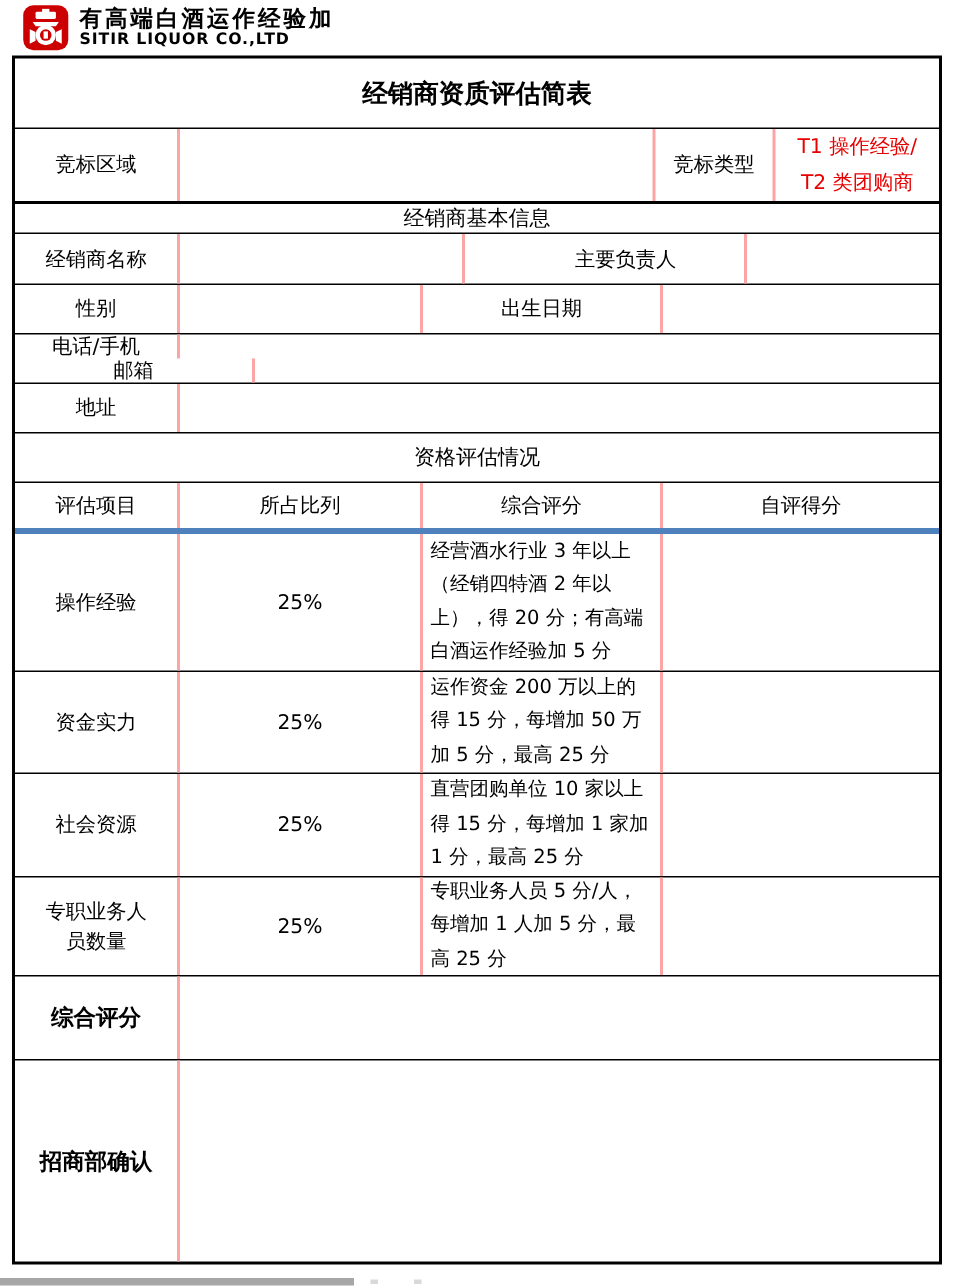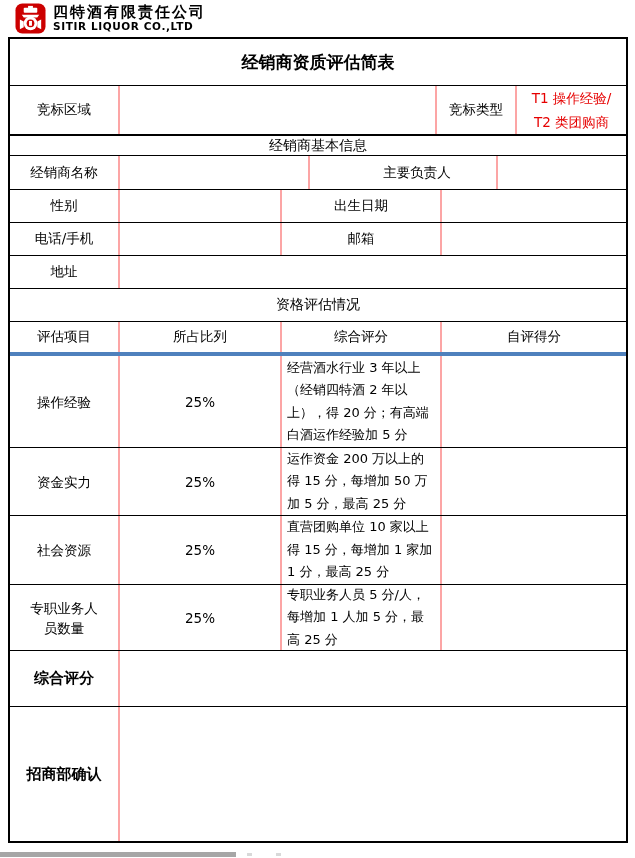--- a/index.html
+++ b/index.html
@@ -27,21 +27,21 @@
   .w-2 { width:162px; }
   .w-3 { width:160px; }
   .bid-blank { width:317px; }
   .bid-type { width:80px;font-family:Liberation Mono, monospace; }
 
   .h-title   { height:47px; }
   .h-bid     { height:50px; }
   .h-sec1    { height:20px; }
   .h-b1      { height:34px;gap:28px; }
   .h-b2      { height:33px; }
-  .h-b3      { height:33px; }
+  .h-b3      { height:33px;flex-direction:column; }
   .h-addr    { height:33px; }
   .h-sec2    { height:33px; }
   .h-ehead   { height:34px; }
   .h-e1      { height:92px; }
   .h-e2      { height:68px; }
   .h-e3      { height:69px; }
   .h-e4      { height:66px; }
   .h-total   { height:56px; }
   .h-confirm { height:134px; }
 
@@ -70,21 +70,21 @@
       <rect x="9" y="5" width="14" height="5" rx="1" fill="#ffffff"></rect>
       <rect x="13.5" y="3" width="5" height="4" fill="#ffffff"></rect>
       <path d="M7 12 h18 l-2 3 h-14 z" fill="#ffffff"></path>
       <circle cx="16" cy="21" r="7" fill="#ffffff"></circle>
       <circle cx="16" cy="21" r="4" fill="#cc0000"></circle>
       <rect x="14.5" y="18.5" width="3" height="5" fill="#ffffff"></rect>
       <path d="M5 17 l4 2 v6 l-4 2 z" fill="#ffffff"></path>
       <path d="M27 17 l-4 2 v6 l4 2 z" fill="#ffffff"></path>
     </svg>
     <div class="logo-text">
-      <span class="logo-cn">四特酒有限责任公司</span>
+      <span class="logo-cn">有高端白酒运作经验加</span>
       <span class="logo-en">SITIR LIQUOR CO.,LTD</span>
     </div>
   </div>
 
   <div class="tbl">
 
     <div class="row h-title">
       <div class="cell title-cell">经销商资质评估简表</div>
     </div>
 

